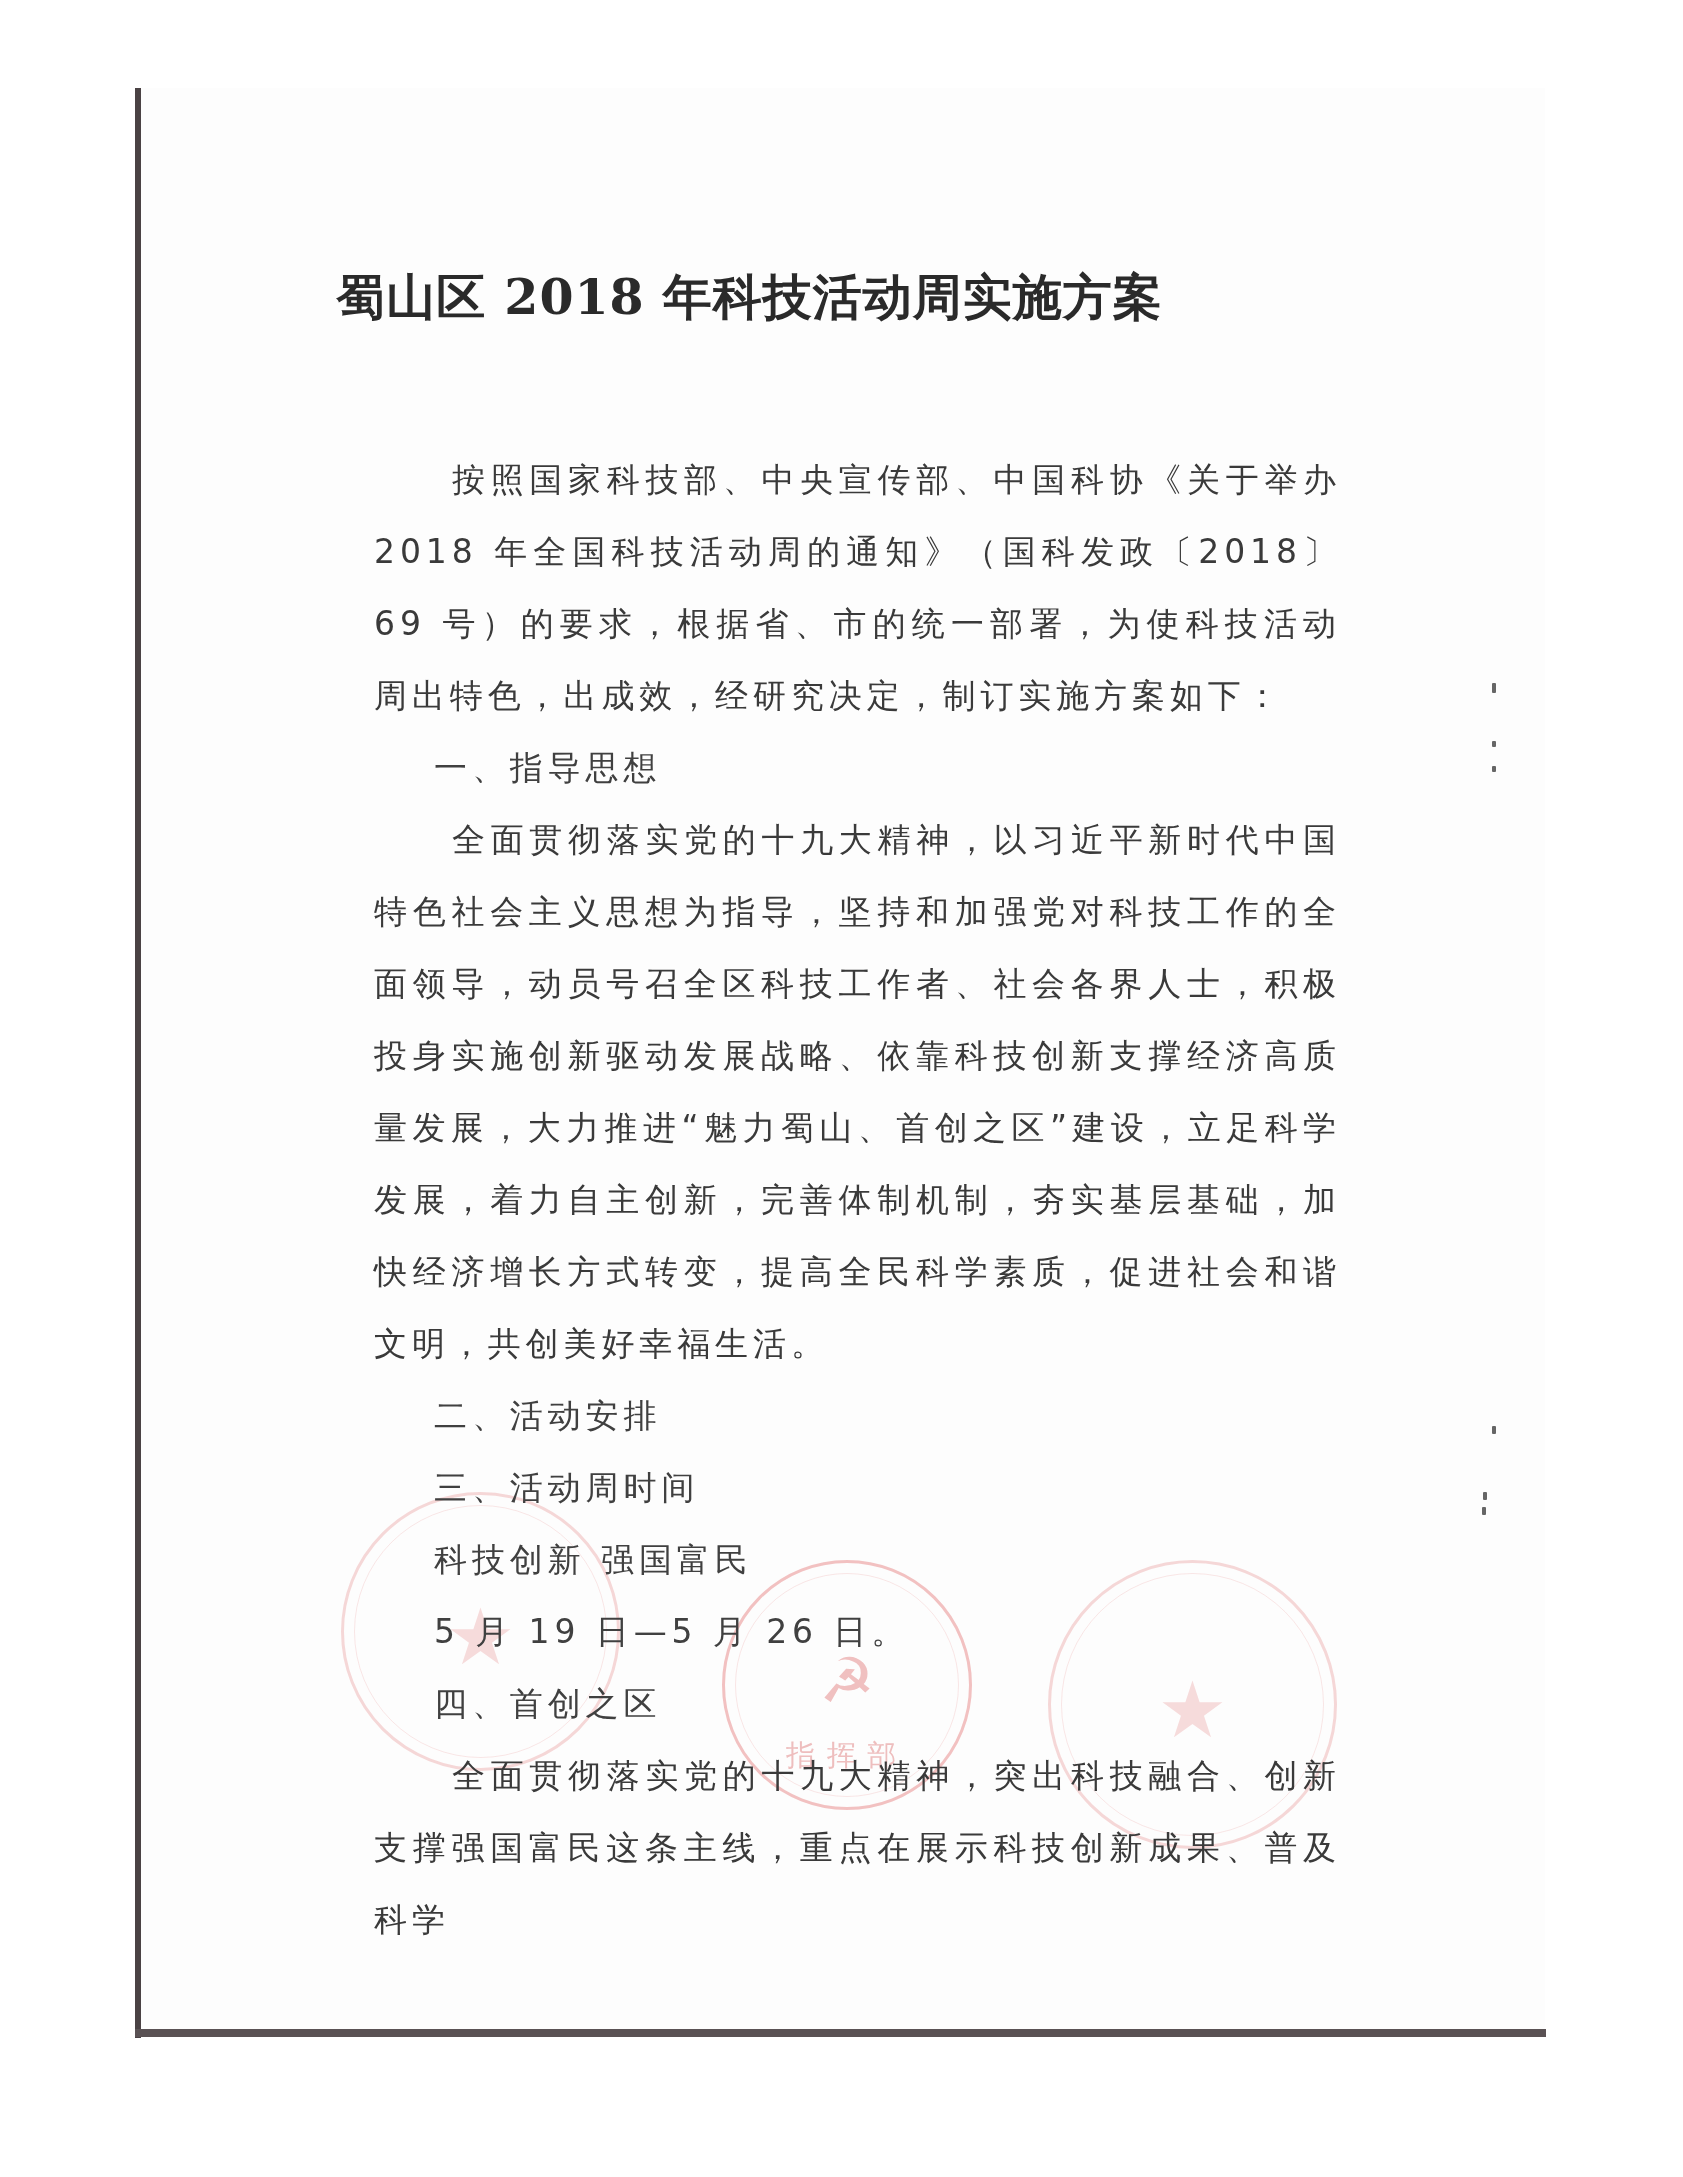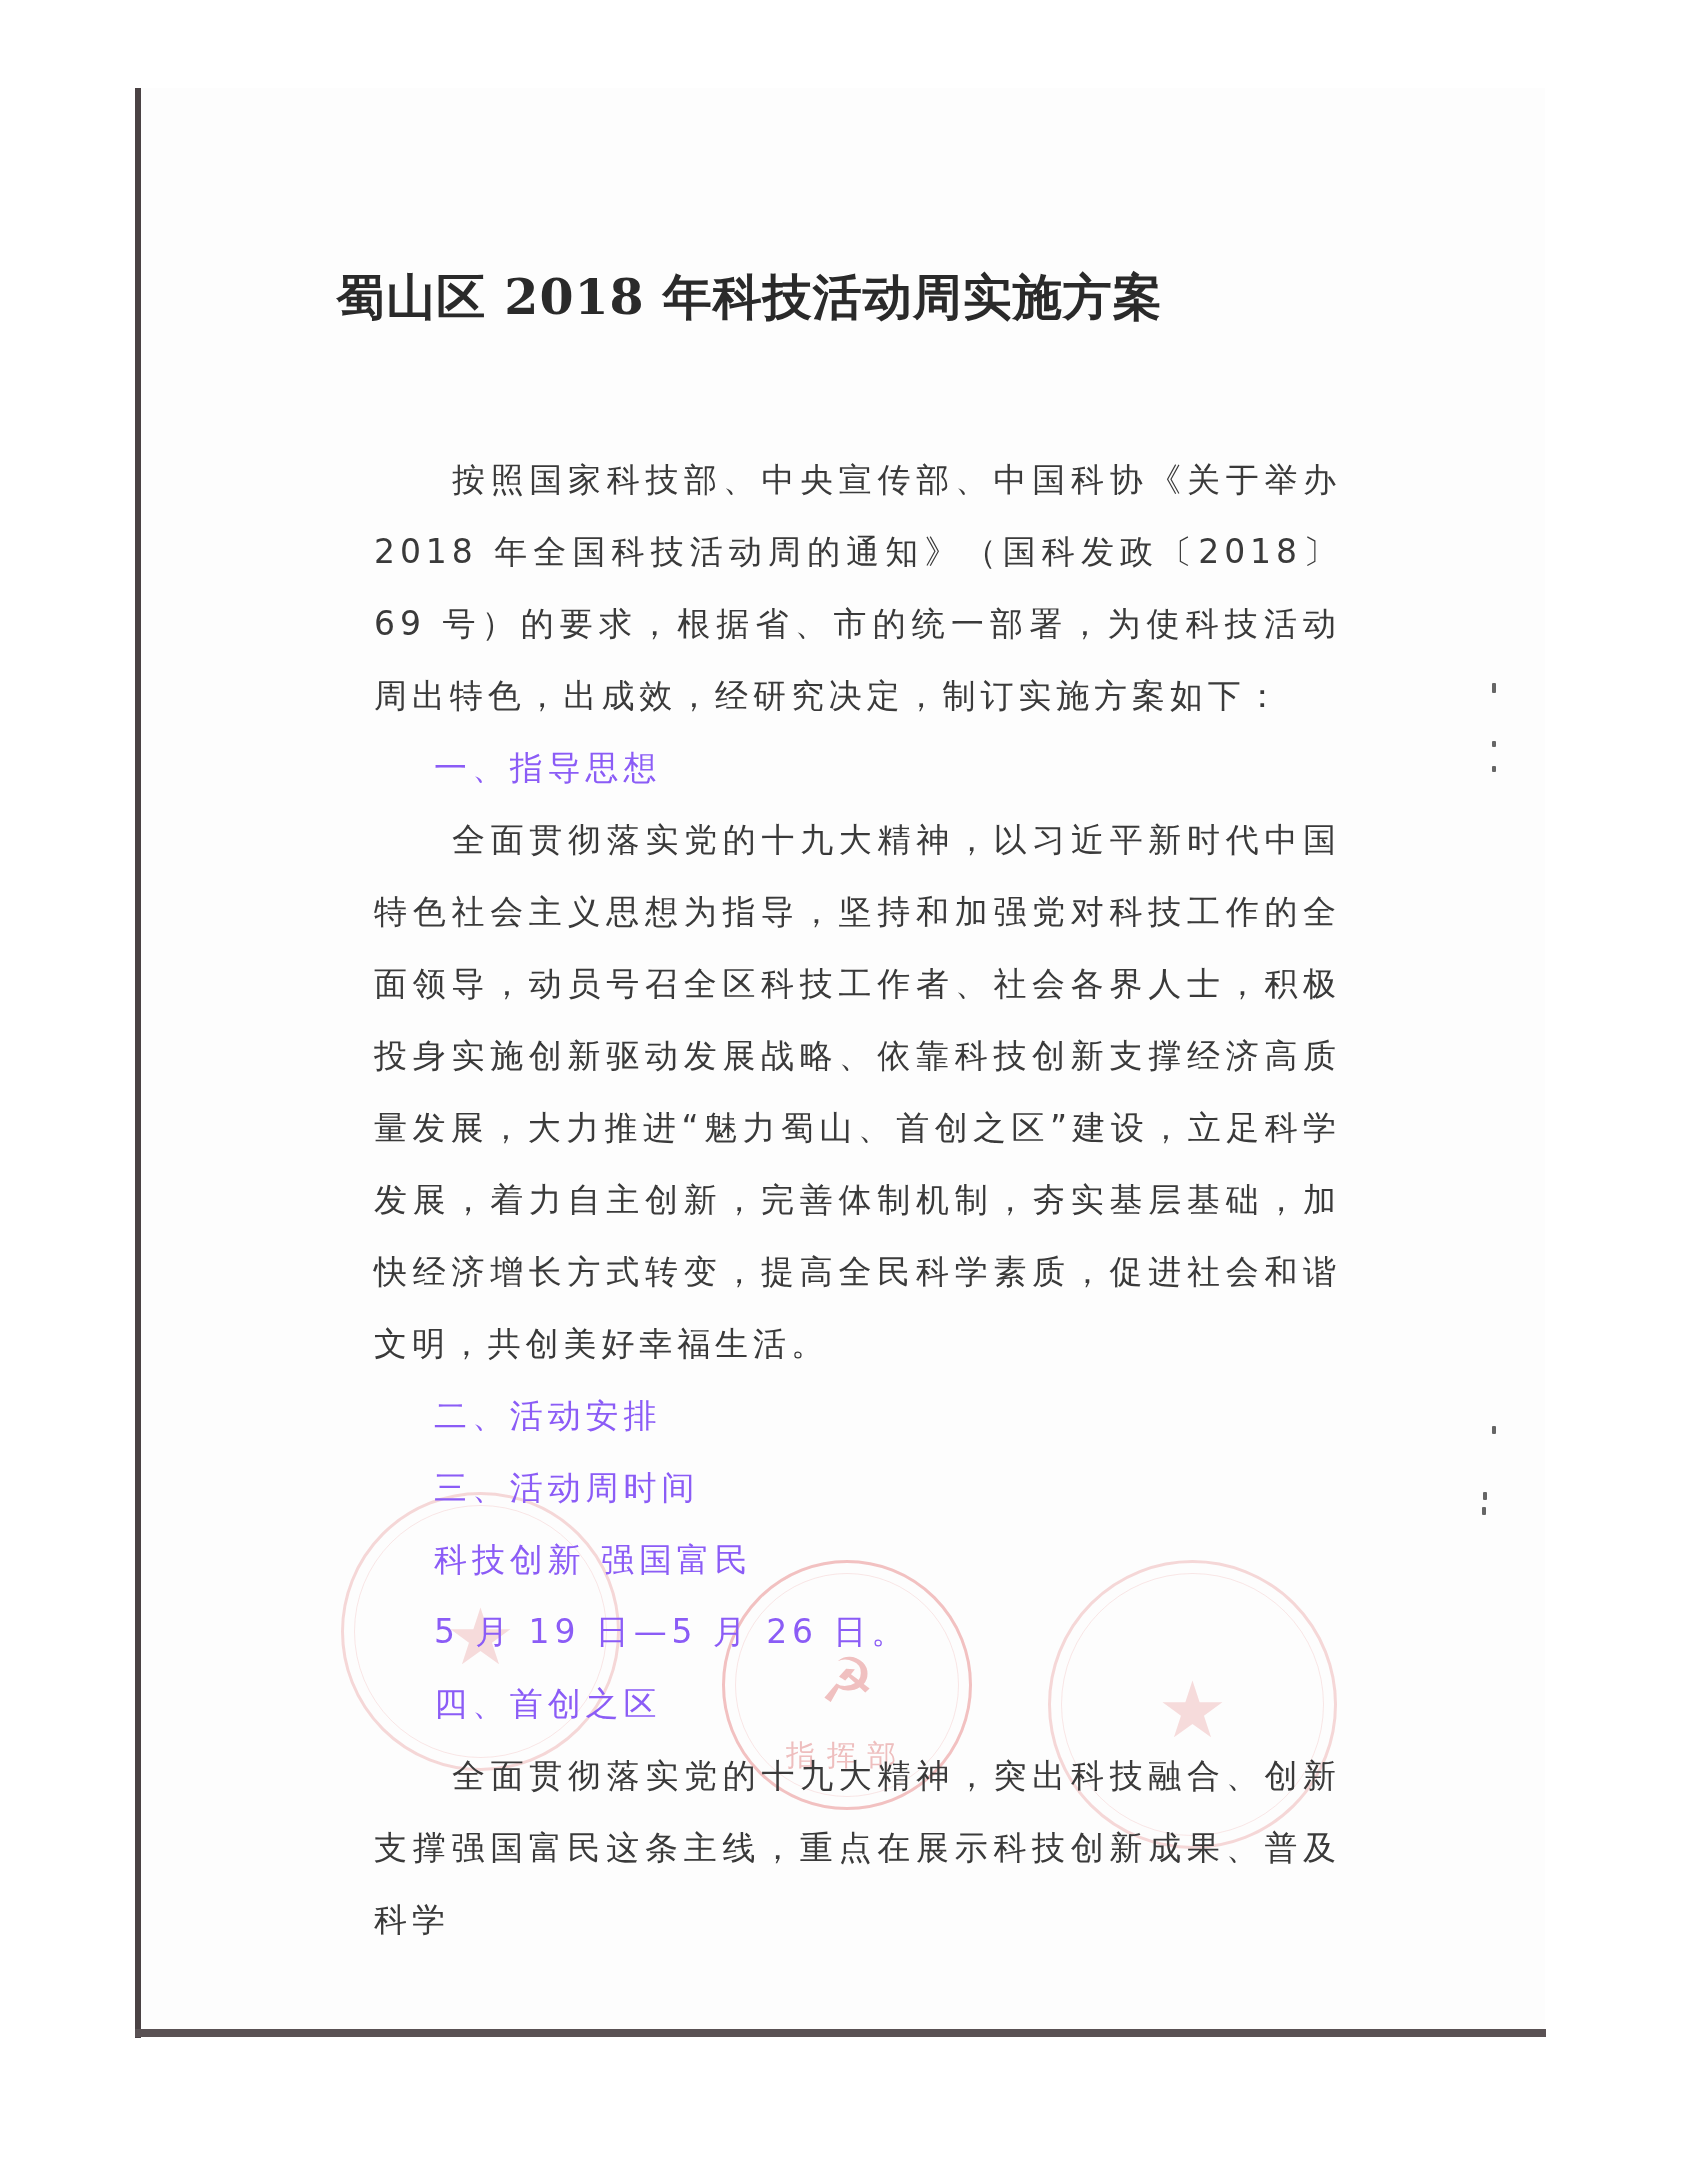--- a/index.html
+++ b/index.html
@@ -23,21 +23,21 @@
       font-weight: bold; font-size: 49px; color: #2a2a2a; letter-spacing: 1px;
     }
     .body-text {
       position: absolute; left: 356px; top: 444px; width: 985px;
       font-family: "DejaVu Sans", "Liberation Sans", sans-serif;
       font-size: 33px; color: #3a3a3a; line-height: 72px;
       letter-spacing: 4.9px;
     }
     .body-text p { margin: 0; text-align: justify; }
     .body-text .indent { text-indent: 78px; margin-left: 18px; }
-    .body-text .heading { padding-left: 78px; color: #8b5cf6; }
+    .body-text .heading { padding-left: 78px; color: #404040; }
     .stamp {
       position: absolute; border-radius: 50%;
       border: 3.9px solid rgba(226, 120, 120, 0.28);
       pointer-events: none;
     }
     .stamp .inner-ring {
       position: absolute; inset: 9.8px; border-radius: 50%;
       border: 1px solid rgba(226, 120, 120, 0.18);
     }
     .stamp .star {

